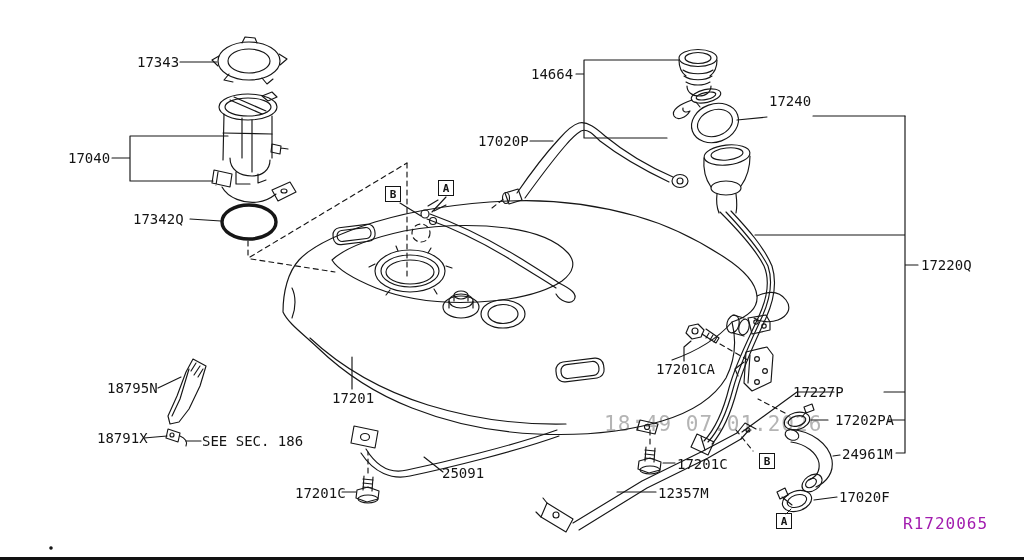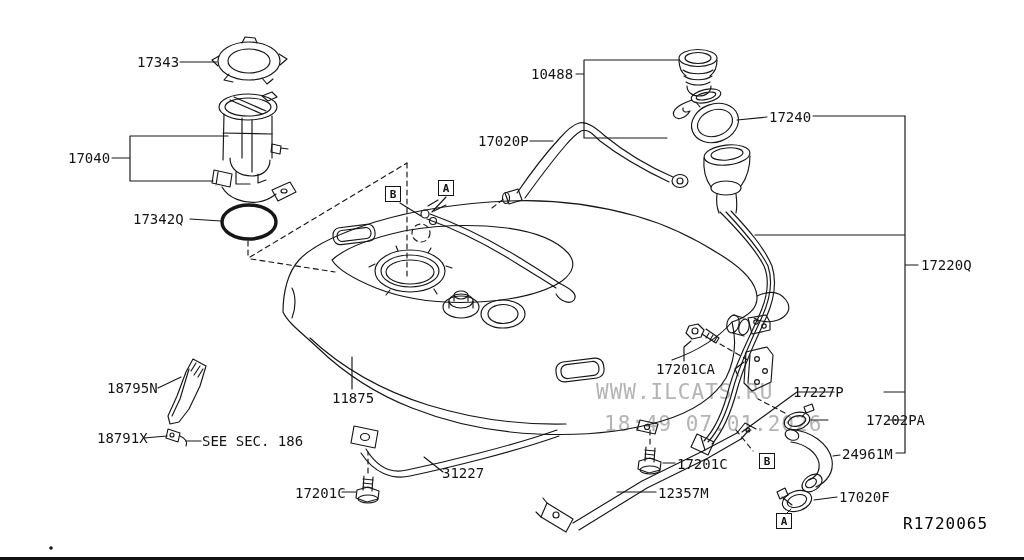--- a/index.html
+++ b/index.html
@@ -6,33 +6,32 @@
   #stage{position:relative;width:1024px;height:560px;background:#ffffff;overflow:hidden;
          font-family:"DejaVu Sans Mono", monospace;}
   #art{position:absolute;left:0;top:0;z-index:2;}
   svg path,svg ellipse,svg circle,svg rect,svg line,svg polyline{
       fill:none;stroke:#161616;stroke-width:1.15;stroke-linecap:round;stroke-linejoin:round;}
   svg .thick{stroke-width:3.4;}
   svg .dash{stroke-dasharray:5 4;stroke-width:1;}
   svg .lead{stroke-width:1;}
   .lbl{position:absolute;z-index:3;font-size:14px;line-height:14px;color:#141414;
        white-space:nowrap;letter-spacing:0px;}
-  .code{position:absolute;z-index:3;font-size:16px;color:#000000;letter-spacing:1px;}
+  .code{position:absolute;z-index:3;font-size:16px;color:#a21caf;letter-spacing:1px;}
   .refbox{position:absolute;z-index:3;width:14px;height:14px;border:1.6px solid #141414;
        display:flex;align-items:center;justify-content:center;
        font-size:11px;font-weight:bold;color:#141414;background:transparent;}
   .wm{position:absolute;z-index:1;color:#b4b4b4;font-size:21px;letter-spacing:1px;white-space:nowrap;}
   .botline{position:absolute;left:0;top:557px;width:1024px;height:3px;background:#111;z-index:3;}
 </style>
 </head>
 <body>
 
 <div id="stage">
 
-  <div class="wm" style="left:596px;top:380px">WWW.ILCATS.RU</div>
   <div class="wm" style="left:604px;top:412px">18:49 07.01.2026</div>
 
   <svg id="art" width="1024" height="560" viewBox="0 0 1024 560">
 
     <g>
       <ellipse cx="249" cy="61" rx="31" ry="19"></ellipse>
       <ellipse cx="249" cy="61" rx="21" ry="12"></ellipse>
       <path d="M 219,56 L 212,60 L 218,66"></path>
       <path d="M 279,54 L 287,59 L 280,65"></path>
       <path d="M 242,43 L 245,37 L 255,38 L 257,43"></path>
@@ -256,31 +255,31 @@
       <circle cx="421" cy="233" r="9"></circle>
     </g>
   </svg>
 
   <div class="lbl" style="left:137px;top:55px">17343</div>
   <div class="lbl" style="left:68px;top:151px">17040</div>
   <div class="lbl" style="left:133px;top:212px">17342Q</div>
   <div class="lbl" style="left:107px;top:381px">18795N</div>
   <div class="lbl" style="left:97px;top:431px">18791X</div>
   <div class="lbl" style="left:202px;top:434px">SEE SEC. 186</div>
-  <div class="lbl" style="left:332px;top:391px">11875</div>
+  <div class="lbl" style="left:332px;top:391px">17201</div>
   <div class="lbl" style="left:295px;top:486px">17201C</div>
-  <div class="lbl" style="left:442px;top:466px">31227</div>
+  <div class="lbl" style="left:442px;top:466px">25091</div>
   <div class="lbl" style="left:658px;top:486px">12357M</div>
   <div class="lbl" style="left:677px;top:457px">17201C</div>
   <div class="lbl" style="left:478px;top:134px">17020P</div>
-  <div class="lbl" style="left:531px;top:67px">10488</div>
-  <div class="lbl" style="left:769px;top:110px">17240</div>
+  <div class="lbl" style="left:531px;top:67px">14664</div>
+  <div class="lbl" style="left:769px;top:94px">17240</div>
   <div class="lbl" style="left:921px;top:258px">17220Q</div>
   <div class="lbl" style="left:793px;top:385px">17227P</div>
-  <div class="lbl" style="left:866px;top:413px">17202PA</div>
+  <div class="lbl" style="left:835px;top:413px">17202PA</div>
   <div class="lbl" style="left:842px;top:447px">24961M</div>
   <div class="lbl" style="left:656px;top:362px">17201CA</div>
   <div class="lbl" style="left:839px;top:490px">17020F</div>
 
   <div class="refbox" style="left:385px;top:186px">
       <span>B</span>
     </div>
   <div class="refbox" style="left:438px;top:180px">
       <span>A</span>
     </div>

